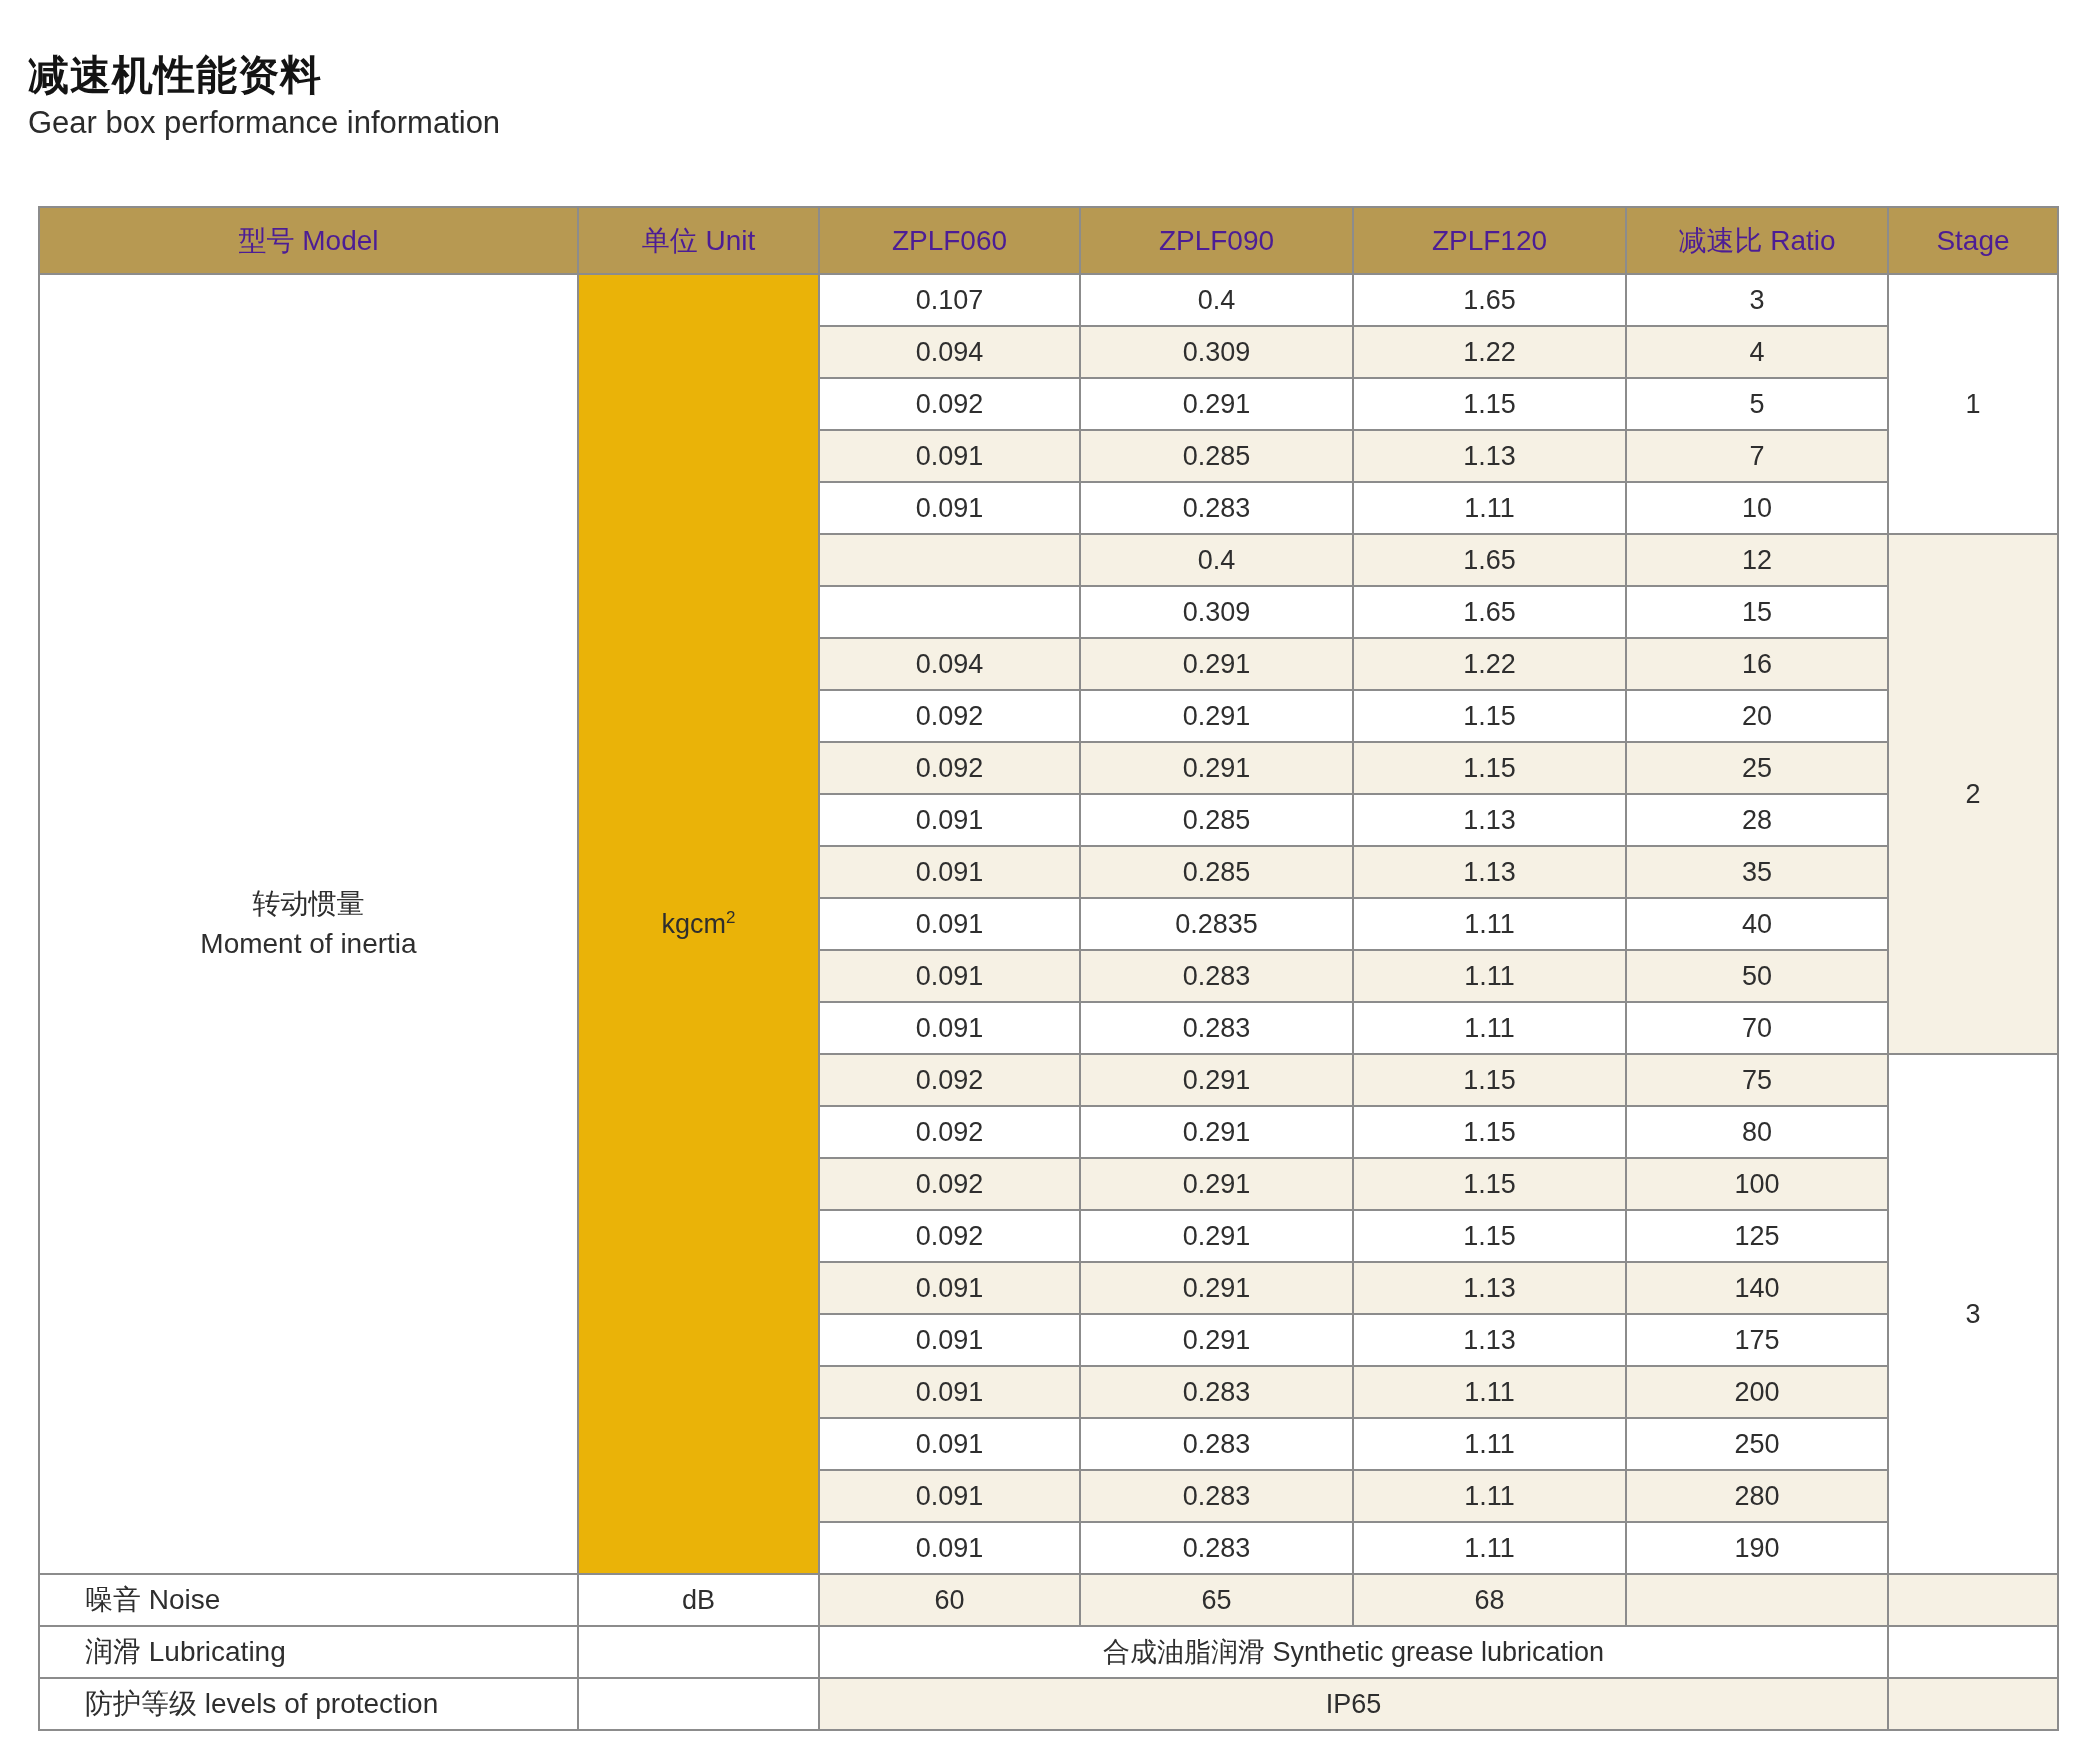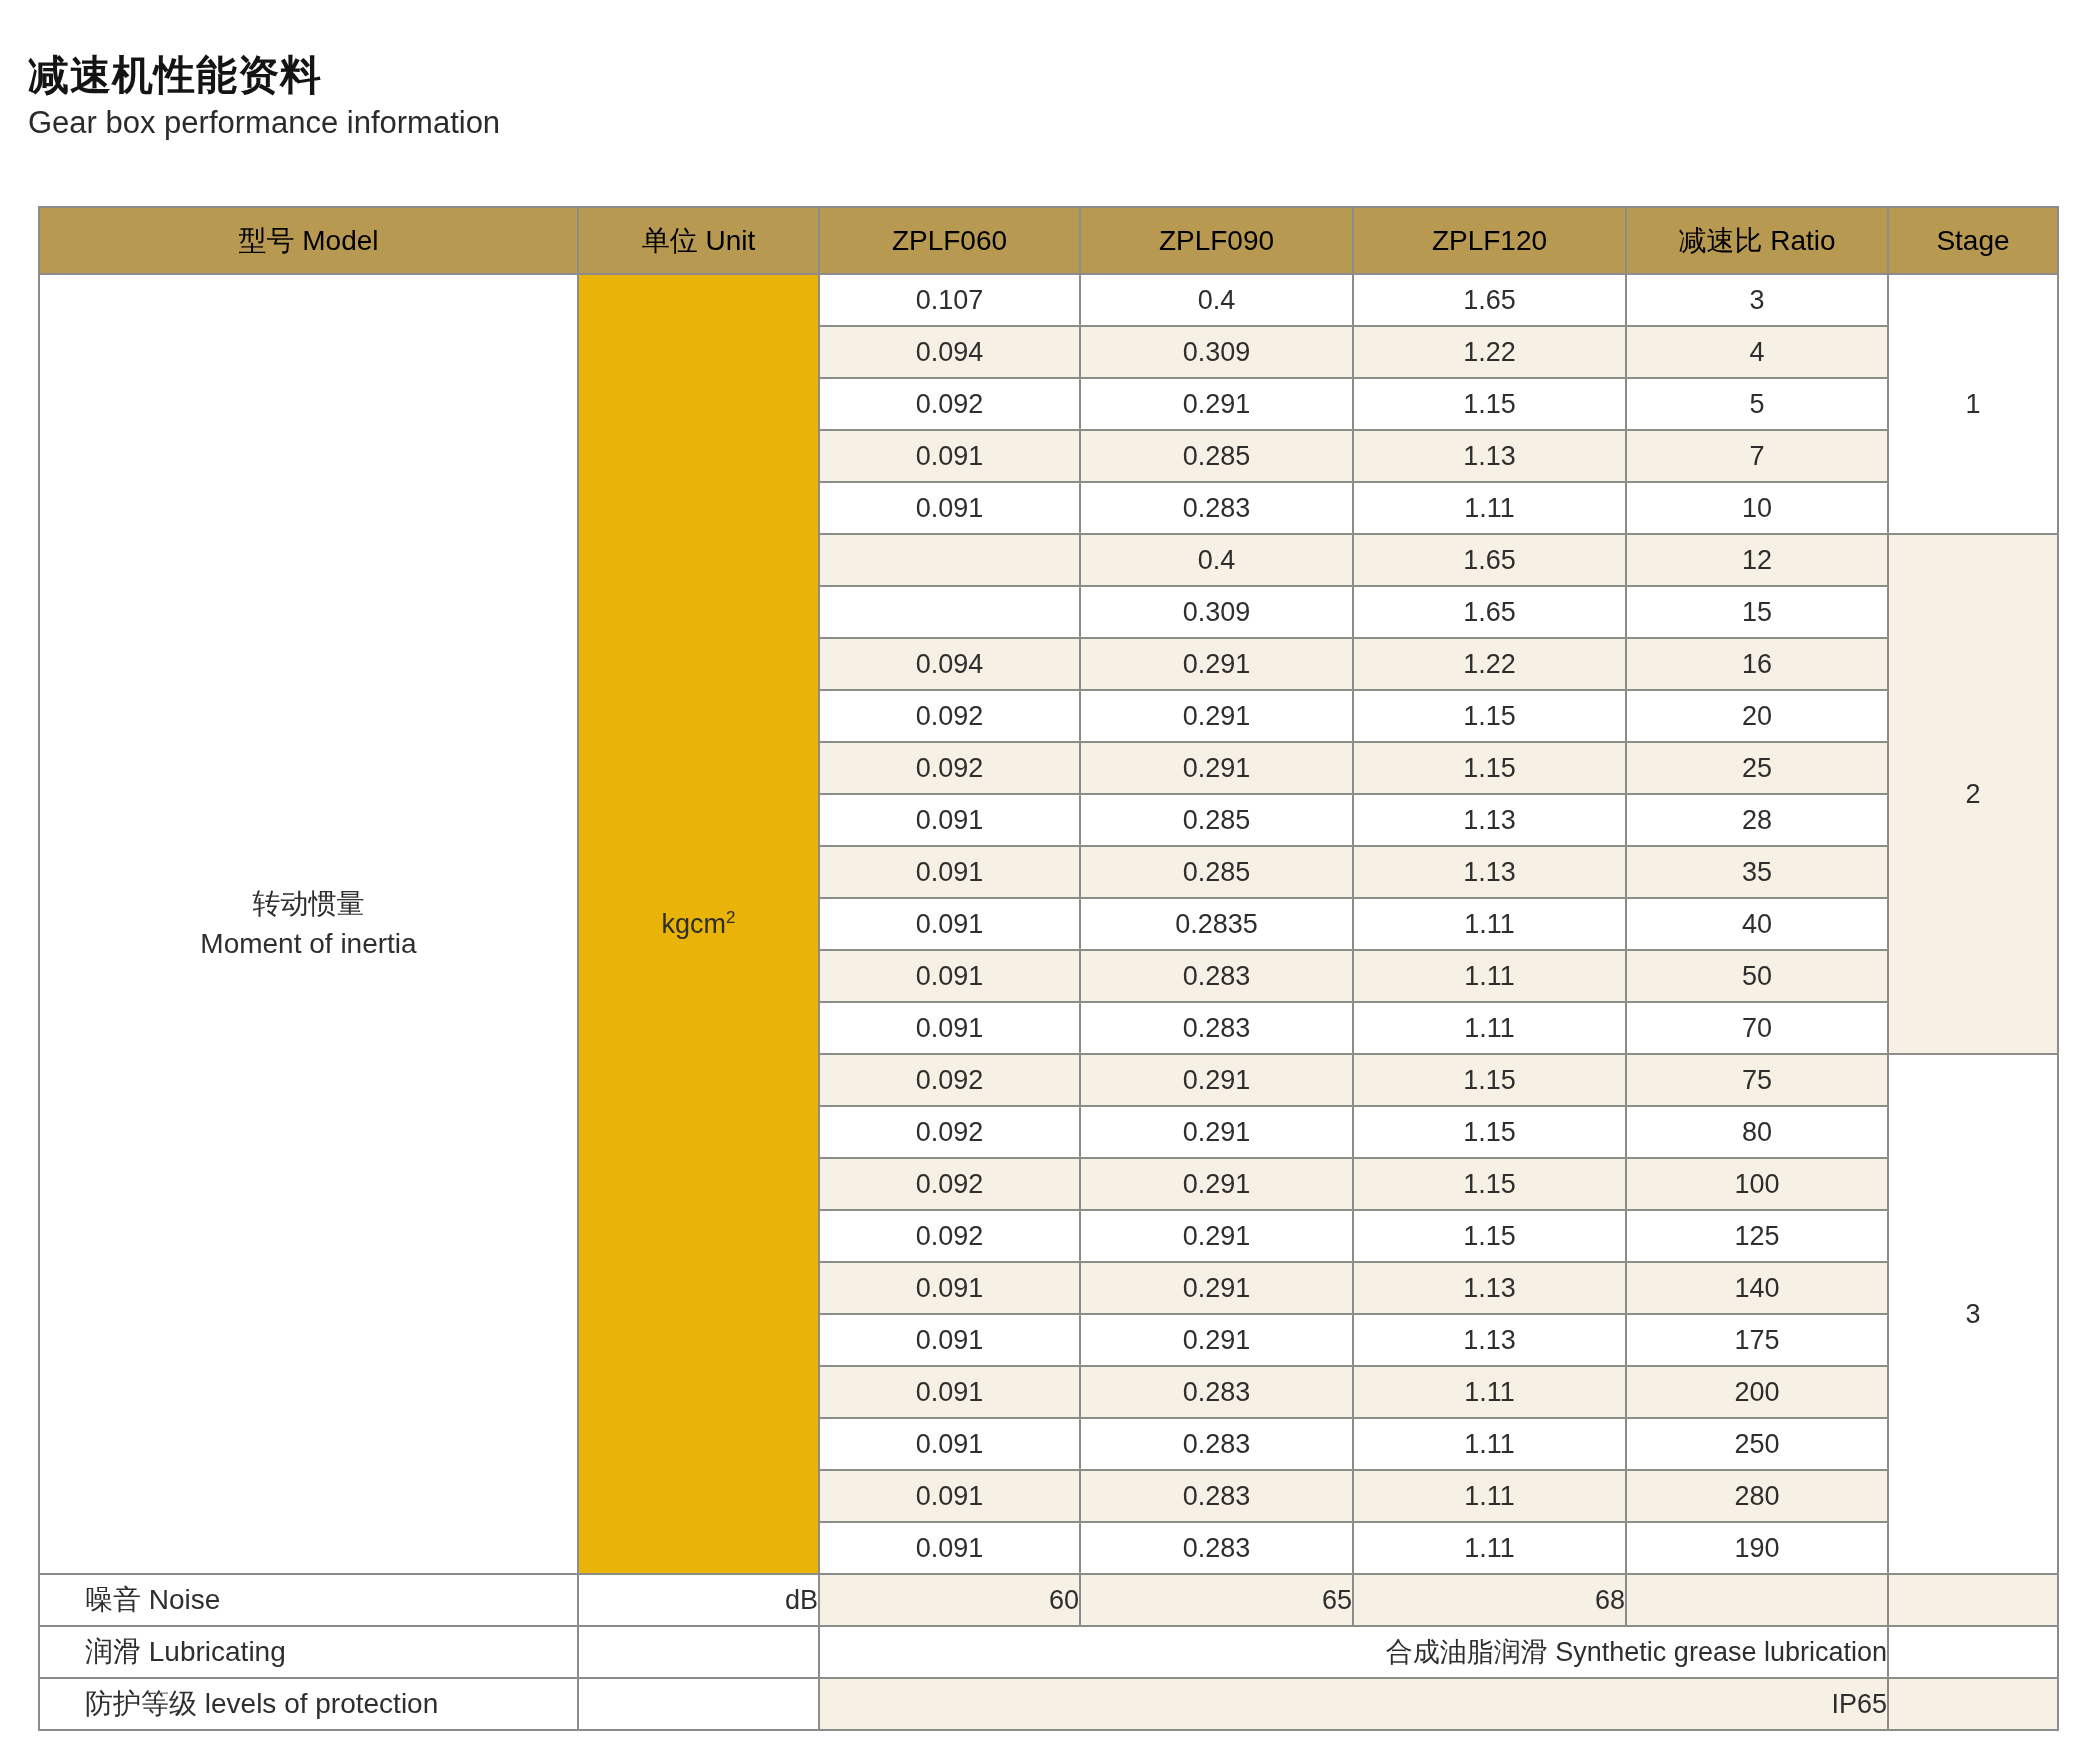--- a/index.html
+++ b/index.html
@@ -21,37 +21,37 @@
     width:2018px;border-collapse:collapse;table-layout:fixed;
     font-size:27px;
   }
   table.perf th,table.perf td{
     border:2px solid #8c8c8c;
     text-align:center;vertical-align:middle;
     padding:0;overflow:hidden;
   }
   thead tr{height:67px;}
   thead th{
-    background:#b79952;color:#000000;font-weight:normal;font-size:28px;
+    background:#b79952;color:#4c1d95;font-weight:normal;font-size:28px;
   }
   tbody.inertia tr{height:52px;}
   tbody.extras tr{height:52px;}
   
   tbody.inertia tr:nth-child(even){background:#f6f1e4;}
   tbody.inertia tr:nth-child(odd){background:#ffffff;}
   
   td.label-cell{
     background:#ffffff;text-align:left;padding-left:36px;font-size:28px;line-height:40px;
   }
   td.unit-cell{background:#eab308;}
   td.stage-cell-1{background:#ffffff;}
   td.stage-cell-2{background:#f6f1e4;}
   td.stage-cell-3{background:#ffffff;}
   
-  tbody.extras td{background:#ffffff;text-align:right;}
+  tbody.extras td{background:#ffffff;}
   tbody.extras td.row-label{text-align:left;padding-left:45px;font-size:28px;}
   tbody.extras tr.noise td.val,
   tbody.extras tr.noise td.empty-beige{background:#f6f1e4;}
   tbody.extras tr.protection td.val,
   tbody.extras tr.protection td.empty-beige{background:#f6f1e4;}
   sup{font-size:17px;}
 </style>
 </head>
 <body>
 

